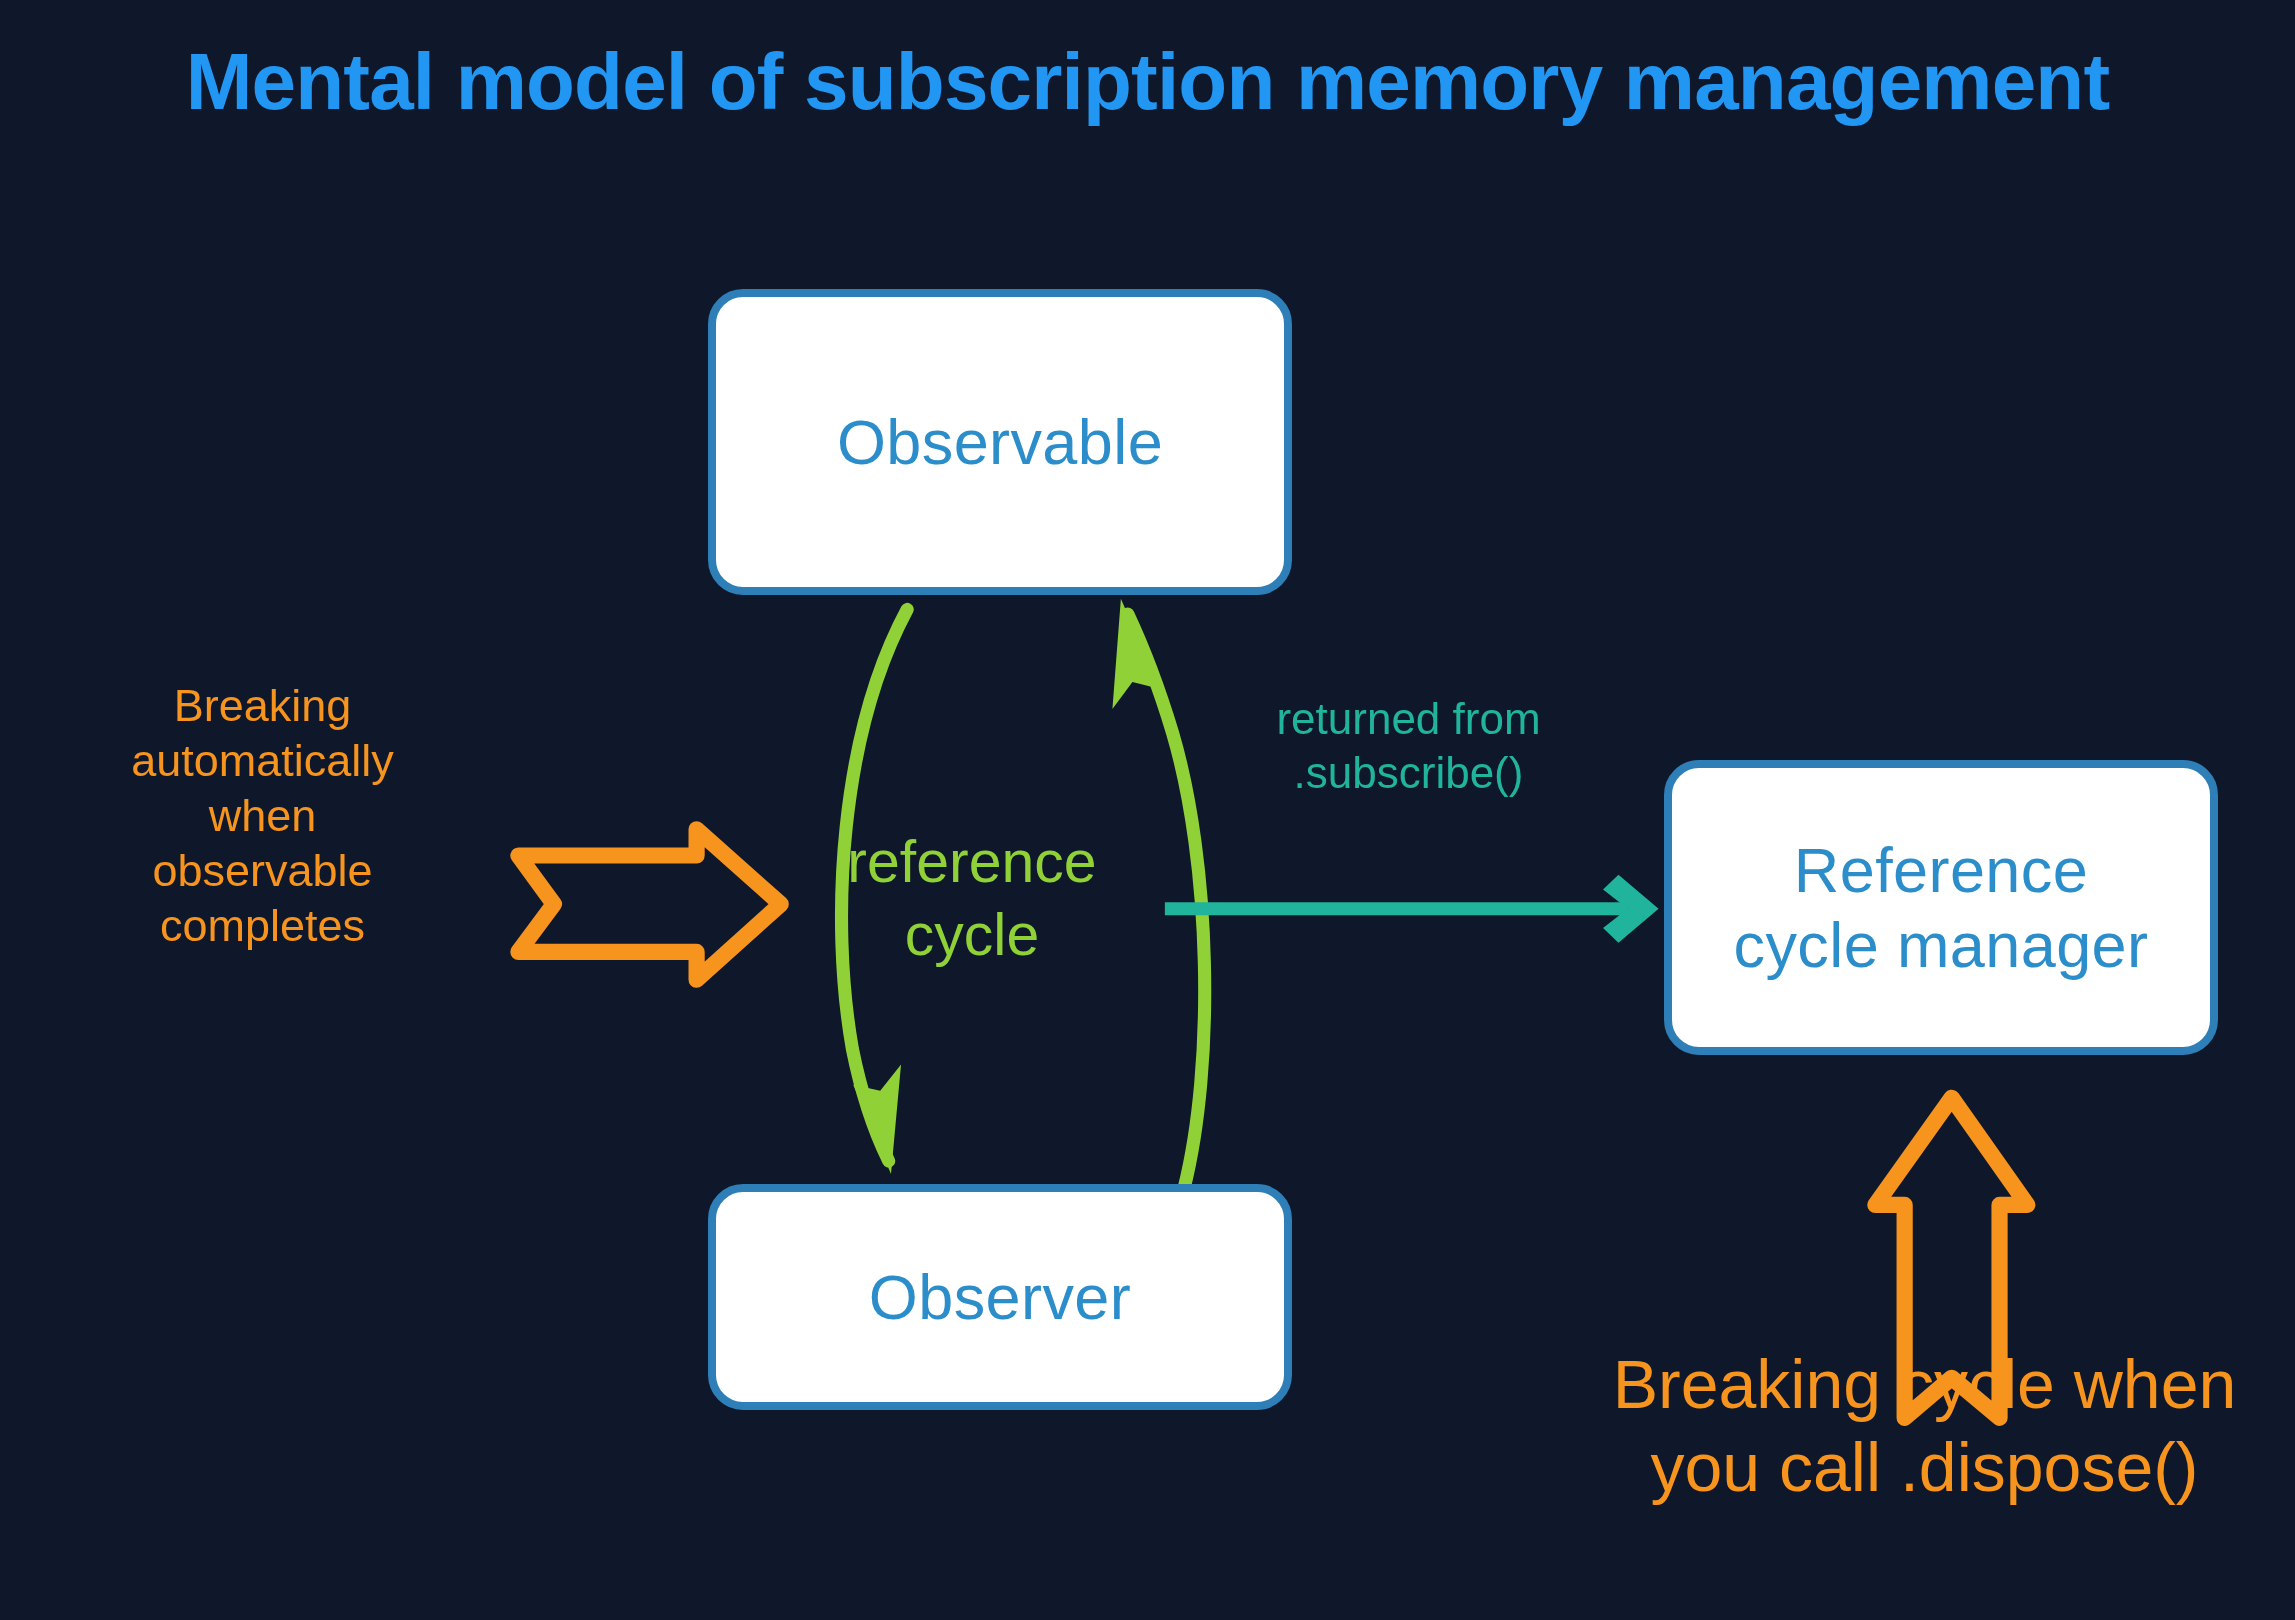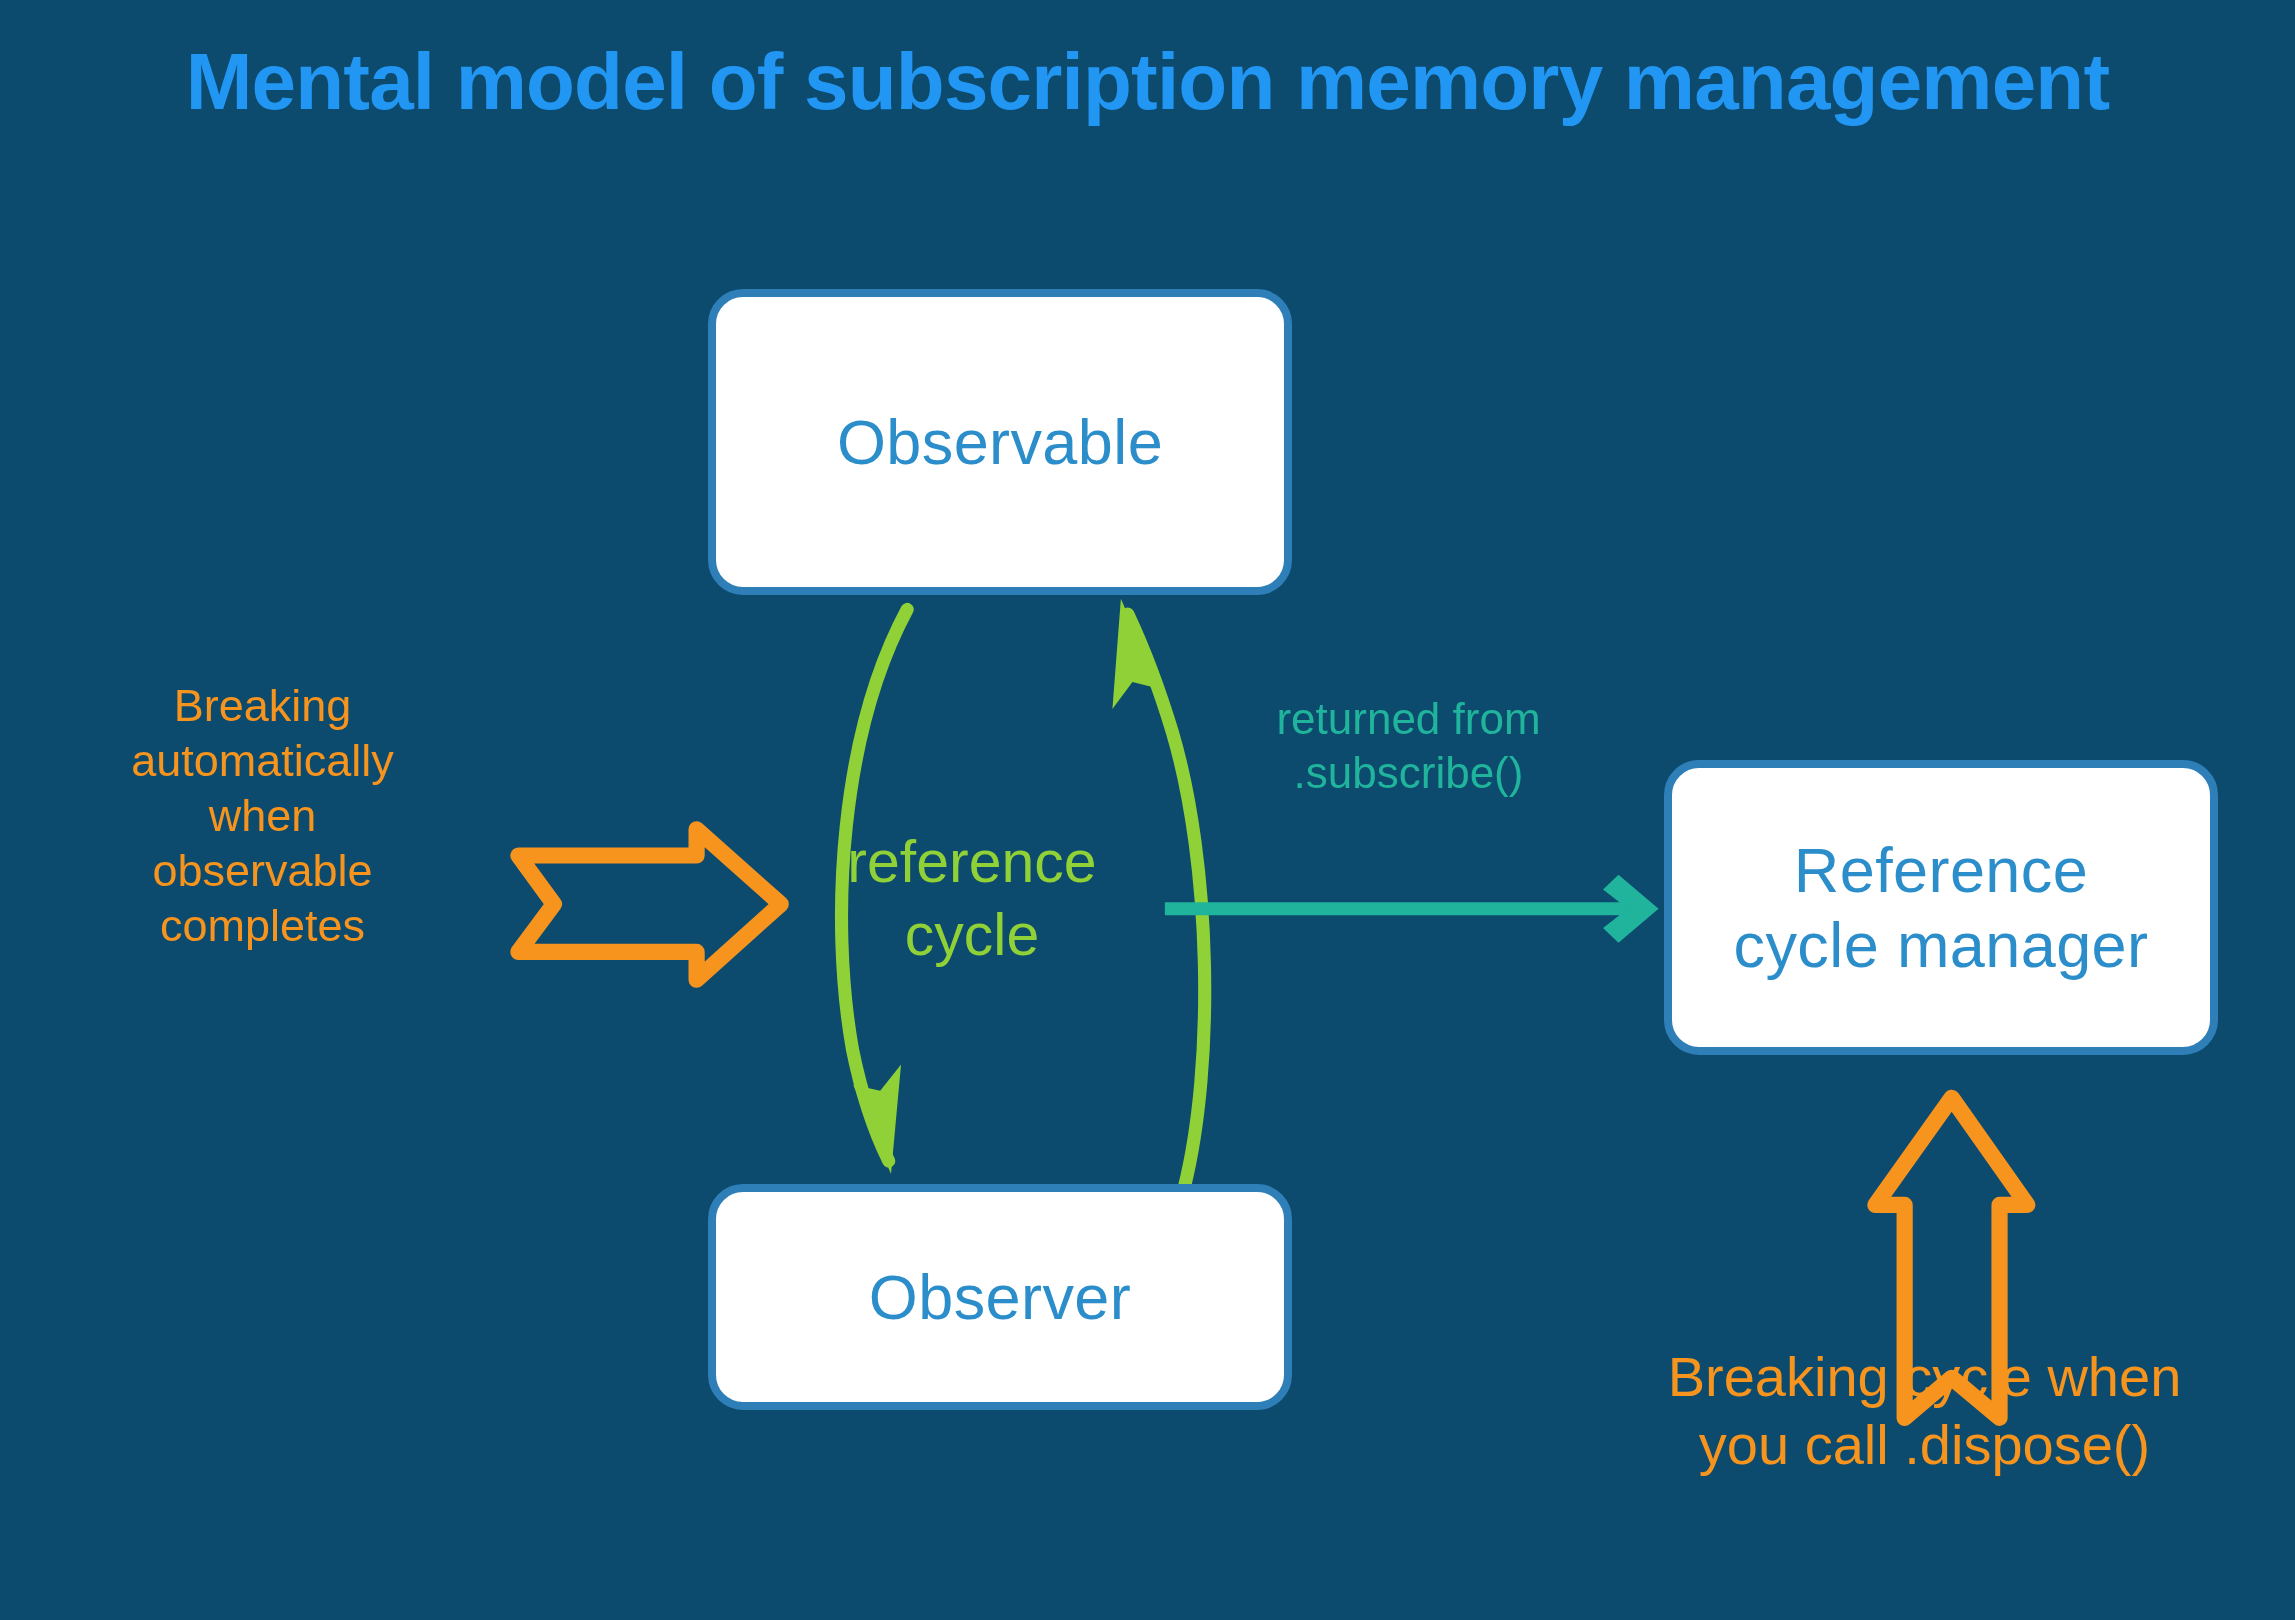--- a/index.html
+++ b/index.html
@@ -5,21 +5,21 @@
 <style>
   html, body {
     margin: 0;
     padding: 0;
     background: #ffffff;
   }
   #canvas {
     position: relative;
     width: 2295px;
     height: 1620px;
-    background: #0c4a6e;
+    background: #0f172a;
     overflow: hidden;
     font-family: "Liberation Sans", "DejaVu Sans", sans-serif;
   }
 
   
   #title {
     position: absolute;
     left: 0;
     top: 40px;
     width: 2295px;
@@ -88,21 +88,21 @@
     color: #1fb49b;
     font-size: 44px;
     line-height: 1.22;
   }
 
   #label-breaking-dispose {
     left: 1589px;
     top: 1343px;
     width: 671px;
     color: #f7941e;
-    font-size: 56px;
+    font-size: 68px;
     line-height: 1.22;
   }
 
   
   #arrows {
     position: absolute;
     left: 0;
     top: 0;
     width: 2295px;
     height: 1620px;

